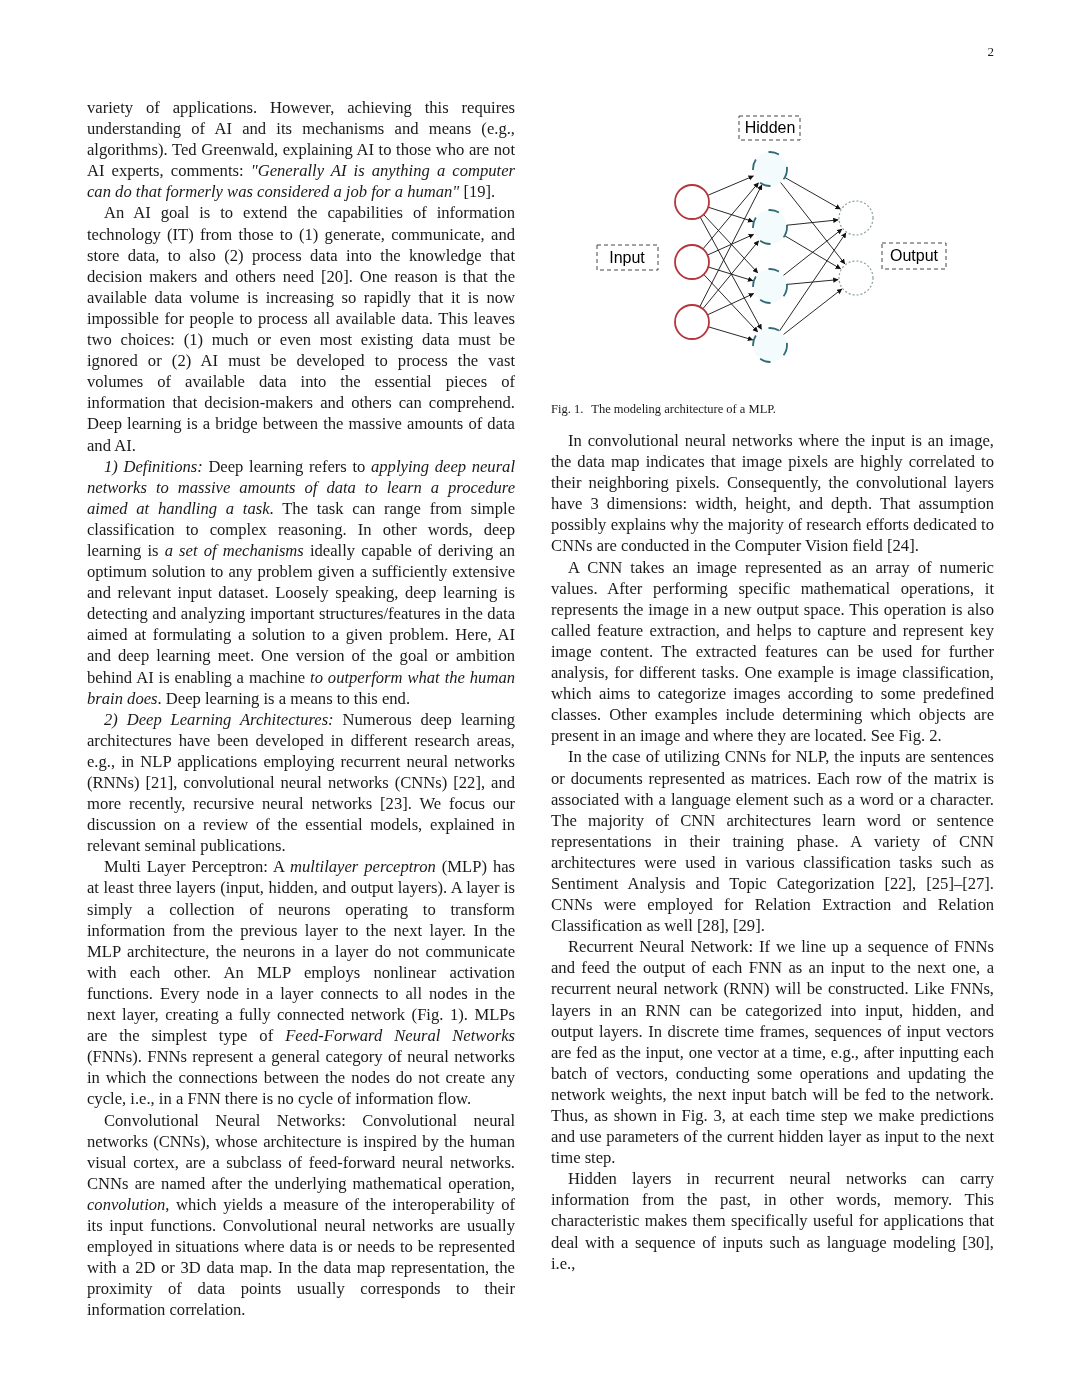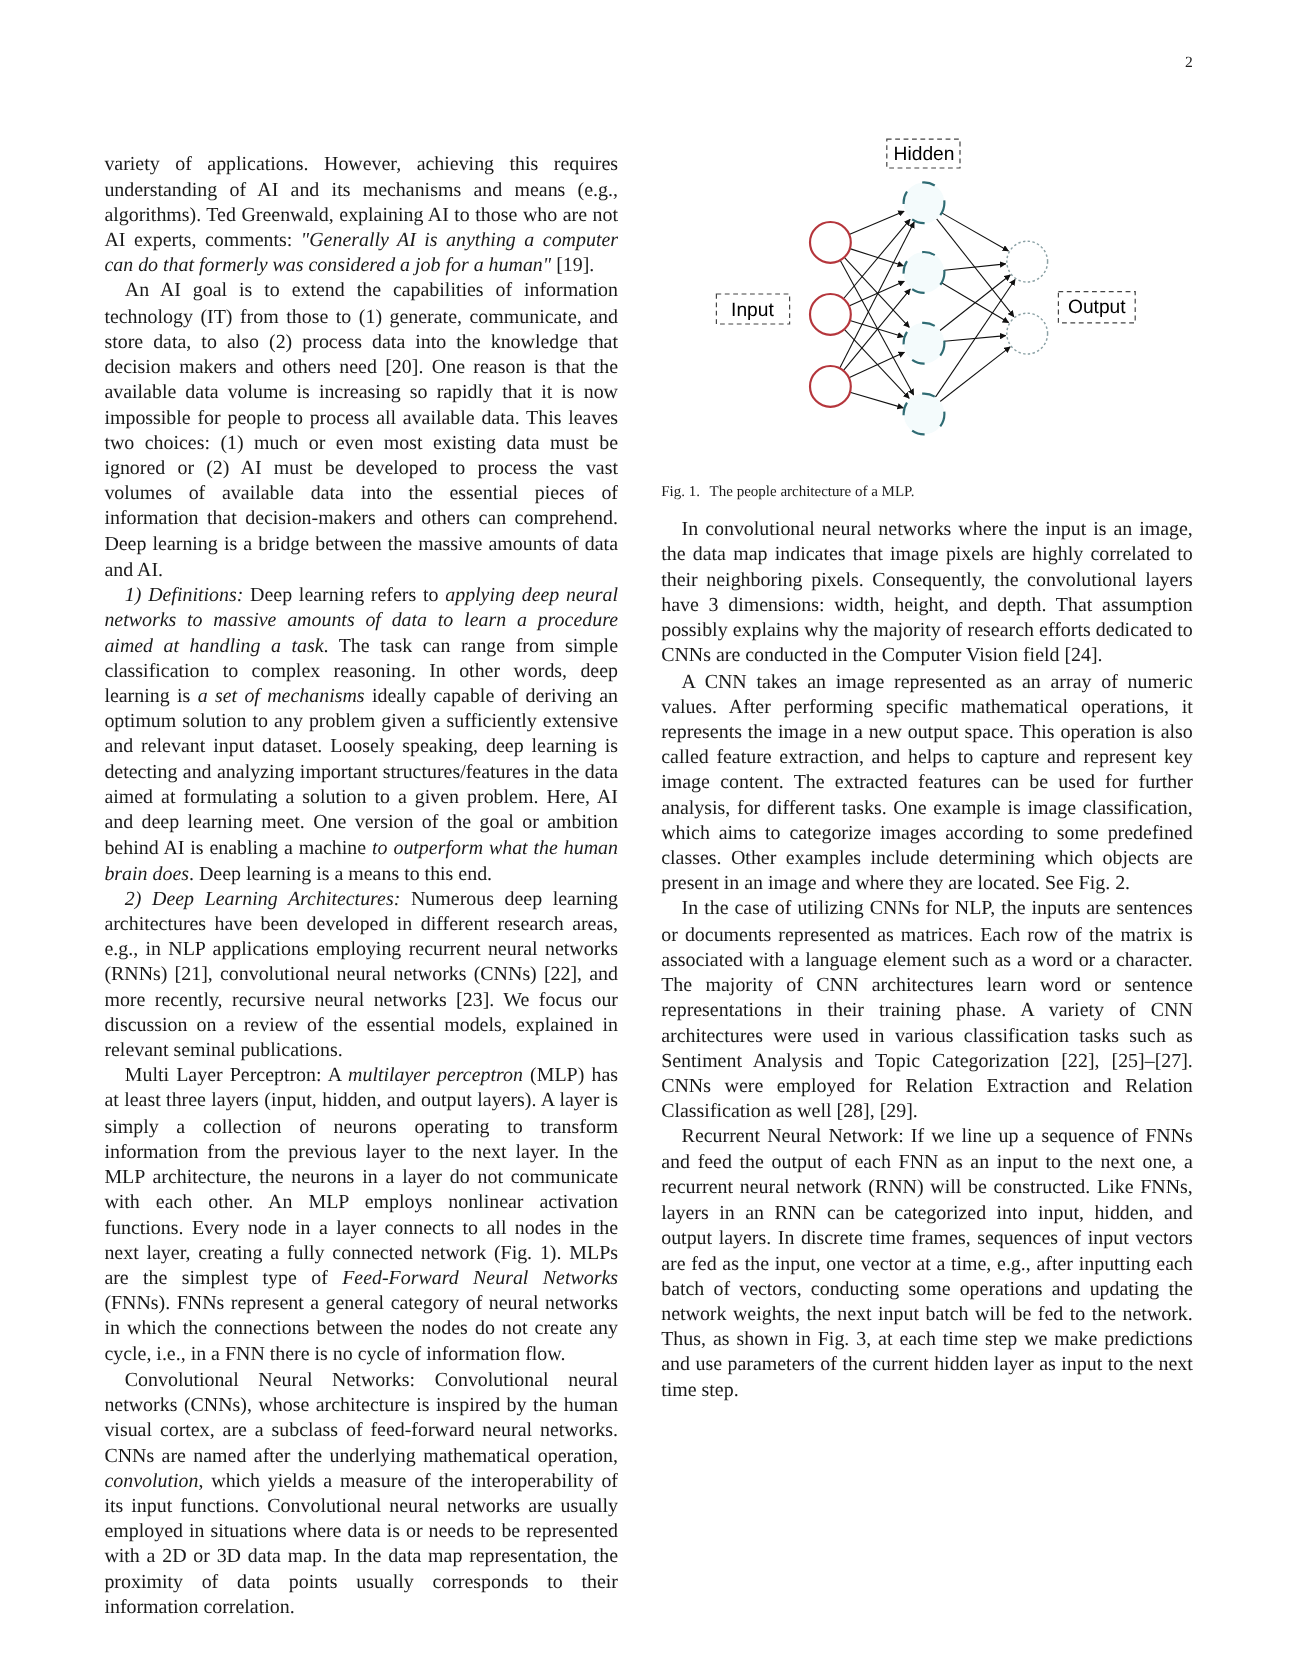--- a/index.html
+++ b/index.html
@@ -4,21 +4,21 @@
 <style>
   html, body { margin: 0; padding: 0; background: #ffffff; }
   body { width: 1080px; height: 1398px; position: relative; overflow: hidden;
          font-family: "Liberation Serif", "DejaVu Serif", serif; color: #1a1a1a; }
   .page-num { position: absolute; top: 44px; right: 86px; font-size: 13px; }
   .col { position: absolute; top: 97px; width: 428px; font-size: 16.6px; line-height: 21.1px;
          text-align: justify; hyphens: auto; }
   .col.left { left: 87px; }
   .col.right { left: 551px; top: 430px; width: 443px; }
   .col p { margin: 0; text-indent: 17px; }
-  .col p.noindent { text-indent: 0; margin-top: 29px; }
+  .col p.noindent { text-indent: 0; }
   .col em { font-style: italic; }
   .col b { font-weight: normal; }
   .figure { position: absolute; left: 580px; top: 100px; width: 400px; height: 280px; }
   .caption { position: absolute; left: 551px; top: 402px; font-size: 12.5px; }
   .caption .lbl { margin-right: 8px; text-align: right; }
 </style>
 </head>
 <body>
 
 <div class="page-num">2</div>
@@ -78,20 +78,21 @@
   <g>
     <rect x="159" y="16" width="61" height="24" fill="none" stroke="#444" stroke-dasharray="4,3"></rect>
     <text x="190" y="33" text-anchor="middle" font-family="Liberation Sans, sans-serif" font-size="16">Hidden</text>
   </g>
   <g>
     <rect x="302" y="143" width="64" height="26" fill="none" stroke="#444" stroke-dasharray="4,3"></rect>
     <text x="334" y="161" text-anchor="middle" font-family="Liberation Sans, sans-serif" font-size="16">Output</text>
   </g>
 </svg>
 
-<div class="caption"><span class="lbl">Fig. 1.</span><span>The people architecture of a MLP.</span></div>
+<div class="caption"><span class="lbl">Fig. 1.</span><span>The modeling architecture of a MLP.</span></div>
 
 <div class="col right">
   <p>In convolutional neural networks where the input is an image, the data map indicates that image pixels are highly correlated to their neighboring pixels. Consequently, the convolutional layers have 3 dimensions: width, height, and depth. That assumption possibly explains why the majority of research efforts dedicated to CNNs are conducted in the Computer Vision field [24].</p>
   <p>A CNN takes an image represented as an array of numeric values. After performing specific mathematical operations, it represents the image in a new output space. This operation is also called feature extraction, and helps to capture and represent key image content. The extracted features can be used for further analysis, for different tasks. One example is image classification, which aims to categorize images according to some predefined classes. Other examples include determining which objects are present in an image and where they are located. See Fig. 2.</p>
   <p>In the case of utilizing CNNs for NLP, the inputs are sentences or documents represented as matrices. Each row of the matrix is associated with a language element such as a word or a character. The majority of CNN architectures learn word or sentence representations in their training phase. A variety of CNN architectures were used in various classification tasks such as Sentiment Analysis and Topic Categorization [22], [25]–[27]. CNNs were employed for Relation Extraction and Relation Classification as well [28], [29].</p>
   <p><b>Recurrent Neural Network:</b><span> If we line up a sequence of FNNs and feed the output of each FNN as an input to the next one, a recurrent neural network (RNN) will be constructed. Like FNNs, layers in an RNN can be categorized into input, hidden, and output layers. In discrete time frames, sequences of input vectors are fed as the input, one vector at a time, e.g., after inputting each batch of vectors, conducting some operations and updating the network weights, the next input batch will be fed to the network. Thus, as shown in Fig. 3, at each time step we make predictions and use parameters of the current hidden layer as input to the next time step.</span></p>
+  <p>Hidden layers in recurrent neural networks can carry information from the past, in other words, memory. This characteristic makes them specifically useful for applications that deal with a sequence of inputs such as language modeling [30], i.e.,</p>
 </div>
 
 </body></html>

